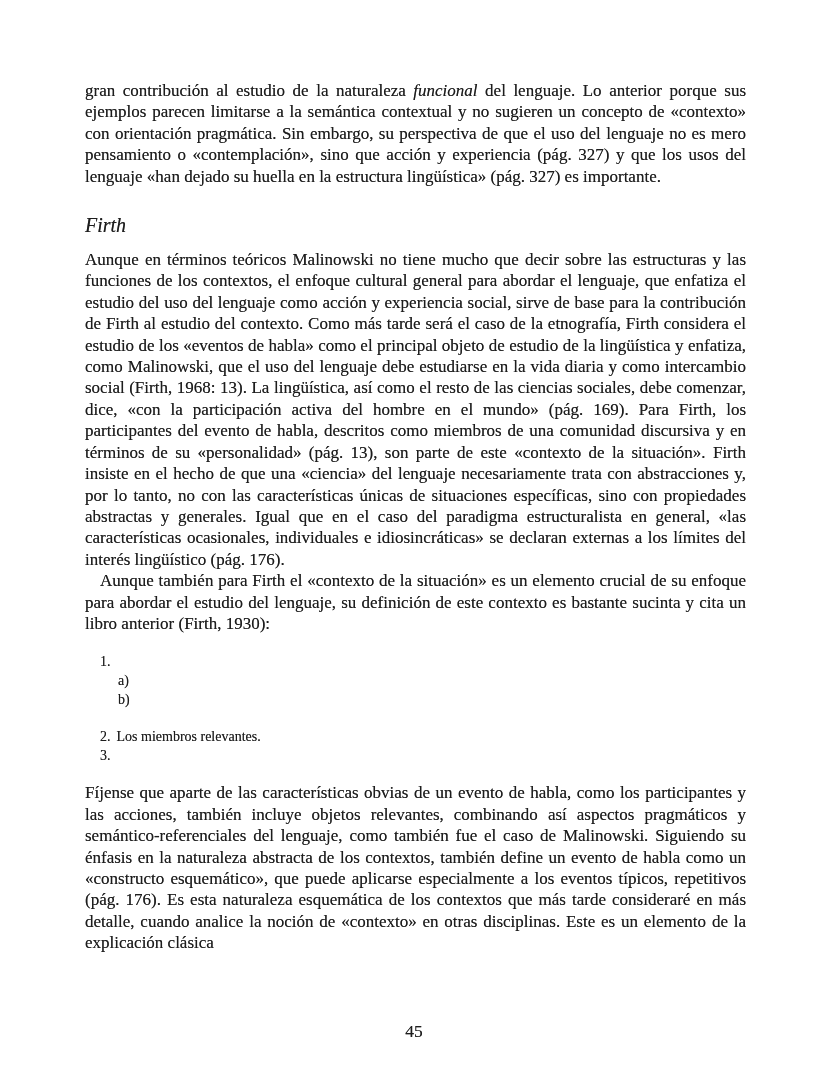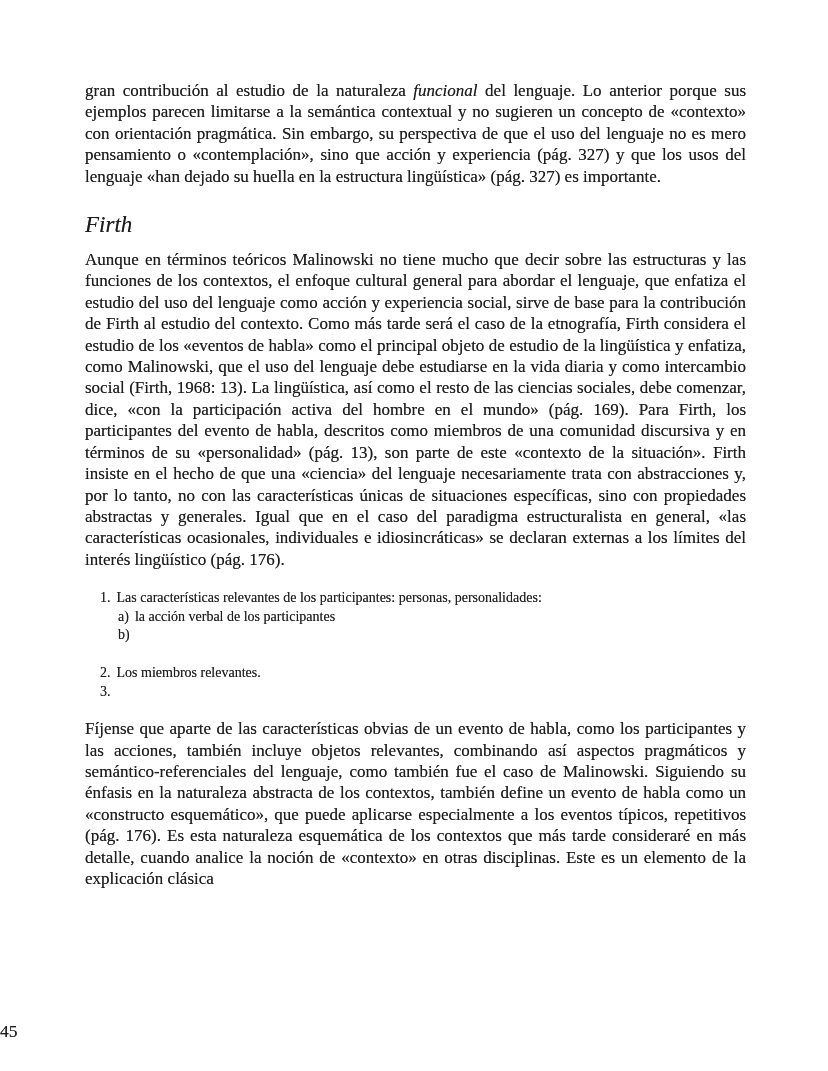--- a/index.html
+++ b/index.html
@@ -20,21 +20,21 @@
   }
   .body-par {
     margin:0;
     font-size:17px;
     line-height:21.4px;
     text-align:justify;
     text-shadow:0 0 0.5px rgba(25,25,25,0.65);
   }
   .body-par em { font-style:italic; }
   .section-heading {
-    font-size:23px;
+    font-size:20px;
     font-style:italic;
     font-weight:normal;
     margin:27px 0 13px 0;
     line-height:22px;
     text-shadow:0 0 0.5px rgba(25,25,25,0.65);
   }
   .indent-first { text-indent:15px; }
   .quote-list {
     margin:19px 0 17px 15px;
     font-size:14px;
@@ -43,45 +43,45 @@
   }
   .list-row { display:flex; }
   .list-row .marker { flex:none; margin-right:6px; }
   .level-2 { padding-left:18px; }
   .gap-above { margin-top:19px; }
   .page-number {
     position:absolute;
     top:1021px;
     left:0;
     width:100%;
+    text-align:center;
     font-size:17.5px;
     text-shadow:0 0 0.5px rgba(25,25,25,0.65);
   }
 </style>
 </head>
 <body>
 
 <div class="page">
   <div class="text-block">
 
     <p class="body-par"><span>gran contribución al estudio de la naturaleza </span><em>funcional</em><span> del lenguaje. Lo anterior porque sus ejemplos parecen limitarse a la semántica contextual y no sugieren un concepto de «contexto» con orientación pragmática. Sin embargo, su perspectiva de que el uso del lenguaje no es mero pensamiento o «contemplación», sino que acción y experiencia (pág. 327) y que los usos del lenguaje «han dejado su huella en la estructura lingüística» (pág. 327) es importante.</span></p>
 
     <h2 class="section-heading">Firth</h2>
 
     <p class="body-par">Aunque en términos teóricos Malinowski no tiene mucho que decir sobre las estructuras y las funciones de los contextos, el enfoque cultural general para abordar el lenguaje, que enfatiza el estudio del uso del lenguaje como acción y experiencia social, sirve de base para la contribución de Firth al estudio del contexto. Como más tarde será el caso de la etnografía, Firth considera el estudio de los «eventos de habla» como el principal objeto de estudio de la lingüística y enfatiza, como Malinowski, que el uso del lenguaje debe estudiarse en la vida diaria y como intercambio social (Firth, 1968: 13). La lingüística, así como el resto de las ciencias sociales, debe comenzar, dice, «con la participación activa del hombre en el mundo» (pág. 169). Para Firth, los participantes del evento de habla, descritos como miembros de una comunidad discursiva y en términos de su «personalidad» (pág. 13), son parte de este «contexto de la situación». Firth insiste en el hecho de que una «ciencia» del lenguaje necesariamente trata con abstracciones y, por lo tanto, no con las características únicas de situaciones específicas, sino con propiedades abstractas y generales. Igual que en el caso del paradigma estructuralista en general, «las características ocasionales, individuales e idiosincráticas» se declaran externas a los límites del interés lingüístico (pág. 176).</p>
 
+    <p class="body-par indent-first">Aunque también para Firth el «contexto de la situación» es un elemento crucial de su enfoque para abordar el estudio del lenguaje, su definición de este contexto es bastante sucinta y cita un libro anterior (Firth, 1930):</p>
 
     <div class="quote-list">
       <div class="list-row level-1">
         <span class="marker">1.</span>
-        <span class="item-text">Las características relevantes de los participantes: personas, personalidades:</span>
       </div>
       <div class="list-row level-2">
         <span class="marker">a)</span>
-        <span class="item-text">la acción verbal de los participantes</span>
       </div>
       <div class="list-row level-2">
         <span class="marker">b)</span>
       </div>
       <div class="list-row level-1 gap-above">
         <span class="marker">2.</span>
         <span class="item-text">Los miembros relevantes.</span>
       </div>
       <div class="list-row level-1">
         <span class="marker">3.</span>

